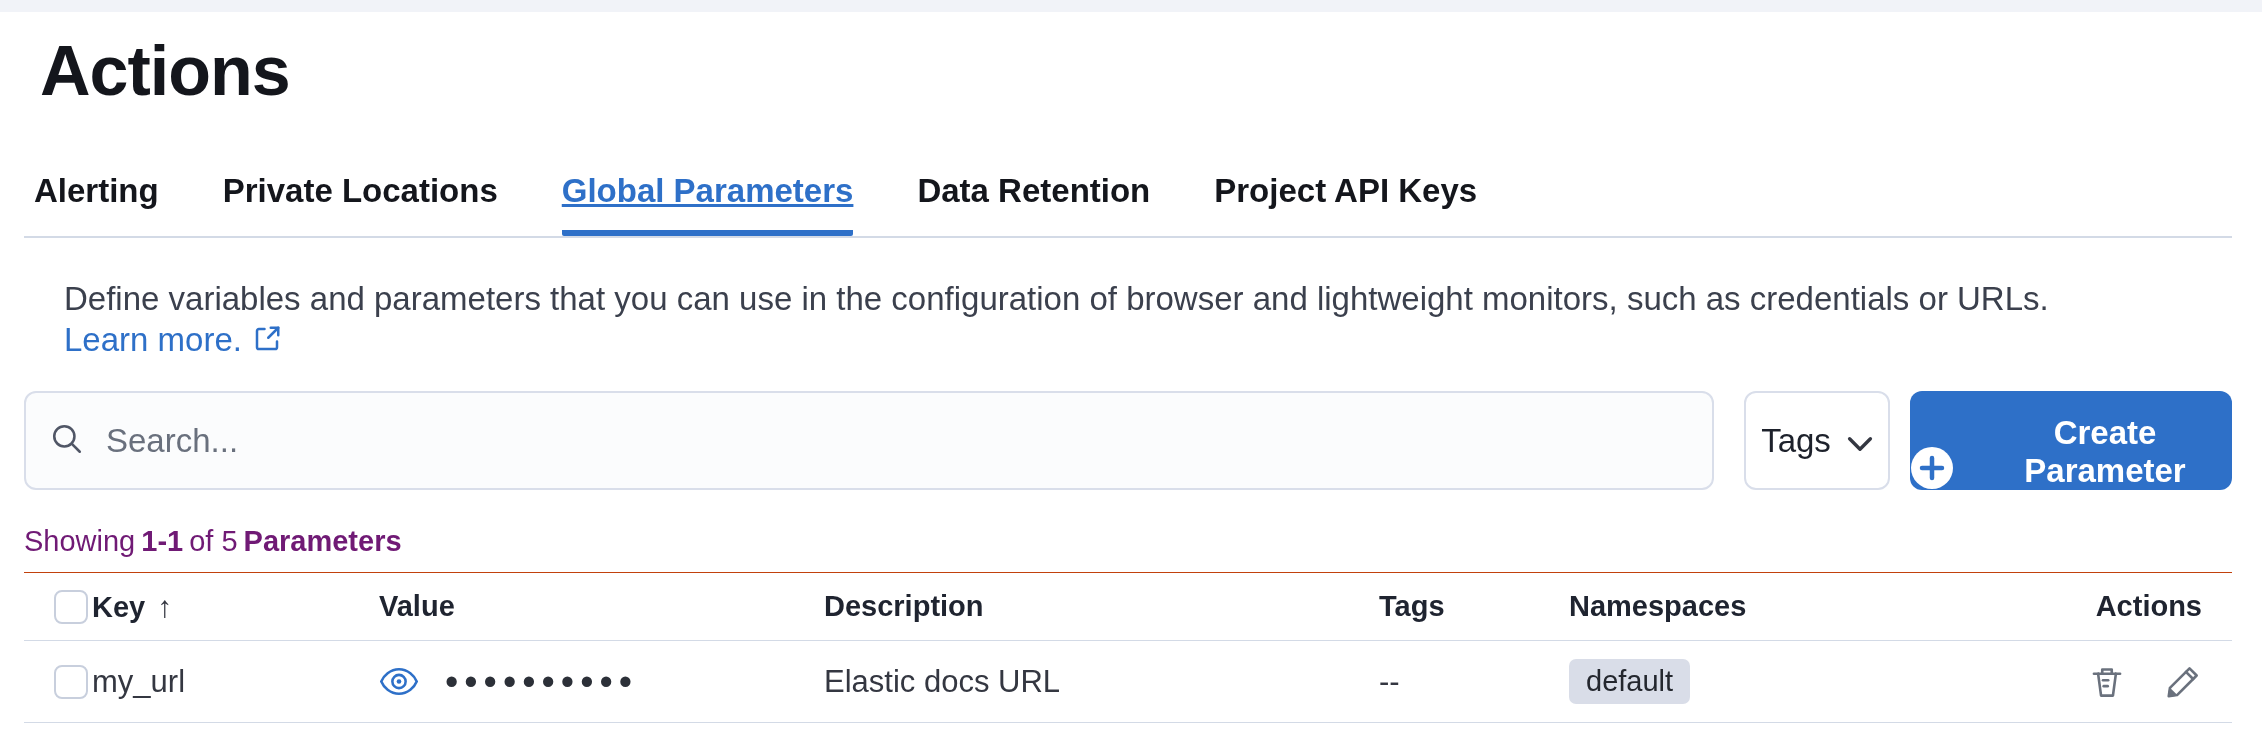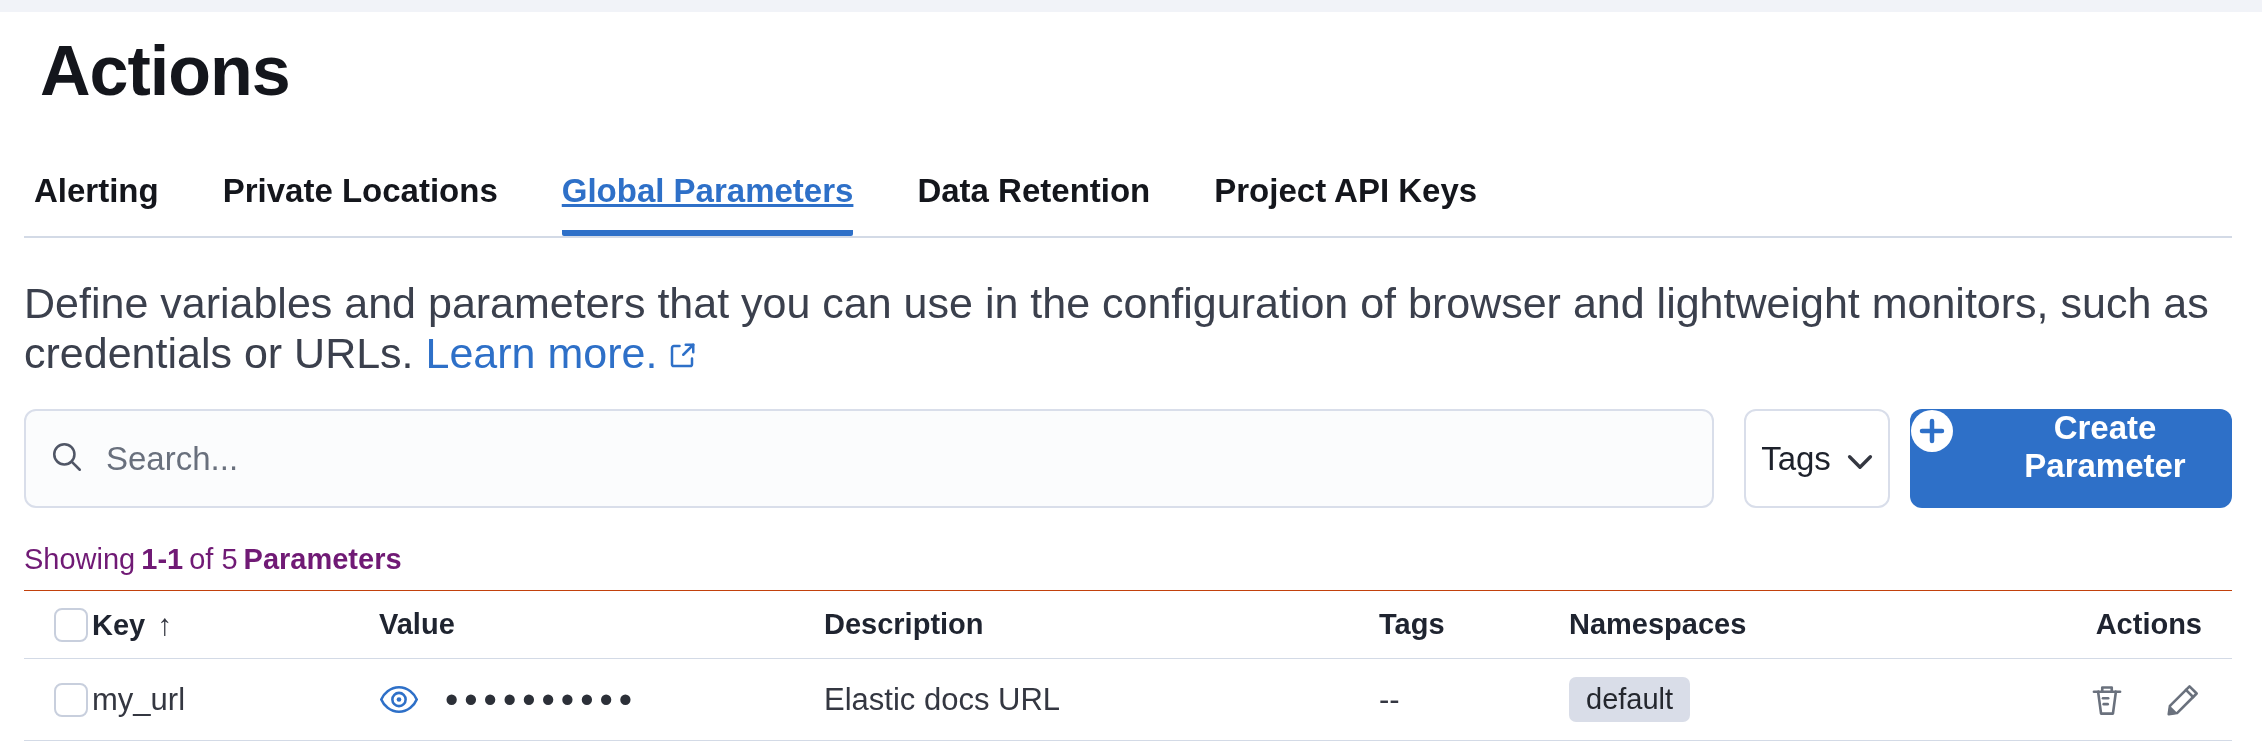--- a/index.html
+++ b/index.html
@@ -13,36 +13,36 @@
     color:#14161c; letter-spacing:-1px; }
 
   
   .tabs { display:flex; gap:64px; margin-top:60px; padding-left:10px;
     border-bottom:2px solid #d3dae6; }
   .tab { font-size:33px; font-weight:700; color:#14161c; padding-bottom:20px;
     border-bottom:6px solid transparent; cursor:pointer; white-space:nowrap; }
   .tab.active { color:#2e70c8; border-bottom-color:#2e70c8; border-radius:2px;text-decoration:underline; }
 
   
-  .description { margin-top:40px; font-size:43px; line-height:50px; color:#3b404d;
-    max-width:2215px; }
+  .description { margin-top:40px; font-size:33px; line-height:41px; color:#3b404d;
+    max-width:2215px;margin-left:40px; }
   .learn-link { color:#2e70c8; cursor:pointer; white-space:nowrap; }
   .ext-icon { display:inline-block; vertical-align:-3px; margin-left:10px; }
 
   
   .toolbar { display:flex; align-items:stretch; margin-top:28px; height:99px; }
   .search-box { flex:1; display:flex; align-items:center; gap:22px;
     background:#fbfcfd; border:2px solid #d9deea; border-radius:12px; padding:0 24px; }
   .search-box input { border:none; outline:none; background:transparent; flex:1;
     font-size:33px; font-family:inherit; color:#343741; }
   .search-box input::placeholder { color:#69707d; }
   .btn-tags { width:146px; margin-left:30px; display:flex; align-items:center;
     justify-content:center; gap:16px; background:#fff; border:2px solid #d9deea;
     border-radius:12px; font-size:33px; color:#1d212b; cursor:pointer; }
-  .btn-create { width:322px; margin-left:20px; display:flex; align-items:flex-start;
+  .btn-create { width:322px; margin-left:20px; display:flex; align-items:flex-end;
     justify-content:center; gap:24px; background:#2e70c8; border:none; border-radius:12px;
     font-size:33px; font-weight:600; color:#fff; cursor:pointer; font-family:inherit; }
 
   
   .summary { margin-top:35px; font-size:29px; color:#701a75; display:flex; gap:6px; }
   .summary .b { font-weight:700; }
 
   
   .table { margin-top:14px; border-top:1px solid #c2410c; }
   .tr { display:grid; grid-template-columns:38px 287px 445px 555px 190px 355px 1fr;

